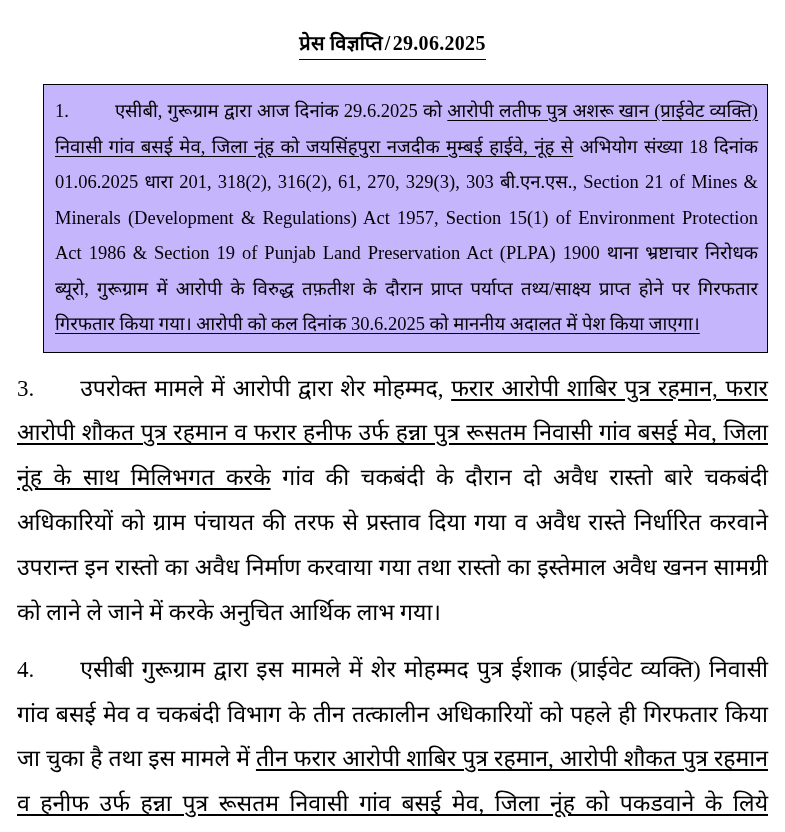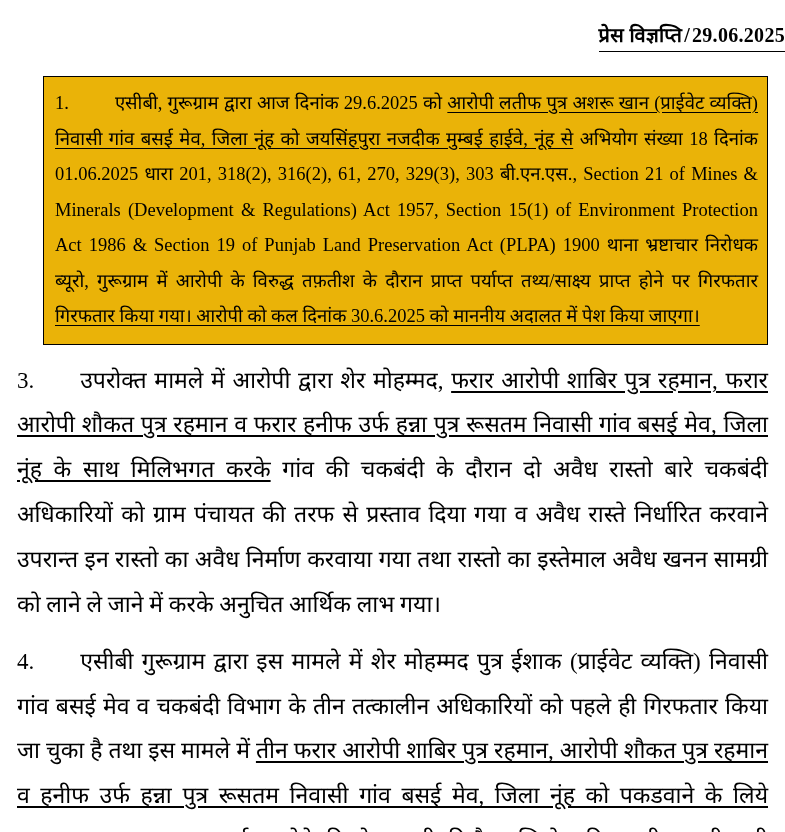--- a/index.html
+++ b/index.html
@@ -18,41 +18,41 @@
     position: relative;
     width: 785px;
     height: 832px;
     box-sizing: border-box;
     padding: 0;
     overflow: hidden;
   }
 
   
   .title-wrap {
-    text-align: right;
-    padding-top: 20px;
+    text-align: center;
+    padding-top: 28px;
     padding-bottom: 8px;
   }
   .doc-title {
     display: inline-block;
     font-family: "Liberation Serif", "DejaVu Serif", serif;
     font-size: 20px;
     font-weight: 600;
     letter-spacing: 0.3px;
     border-bottom: 1.4px solid #000;
     padding-bottom: 1px;
     line-height: 1.5;
     white-space: nowrap;
   }
   .doc-title .sep { padding: 0 2px; }
 
   
   .highlight-block {
     margin: 16px 17px 0 43px;
-    background: #eab308;
+    background: #c4b5fd;
     border: 1.6px solid #000000;
     padding: 9px 9px 9px 11px;
     box-sizing: border-box;
   }
   .highlight-block .para {
     margin: 0;
     font-size: 18.5px;
     line-height: 1.92;
     text-align: justify;
     text-justify: inter-word;

